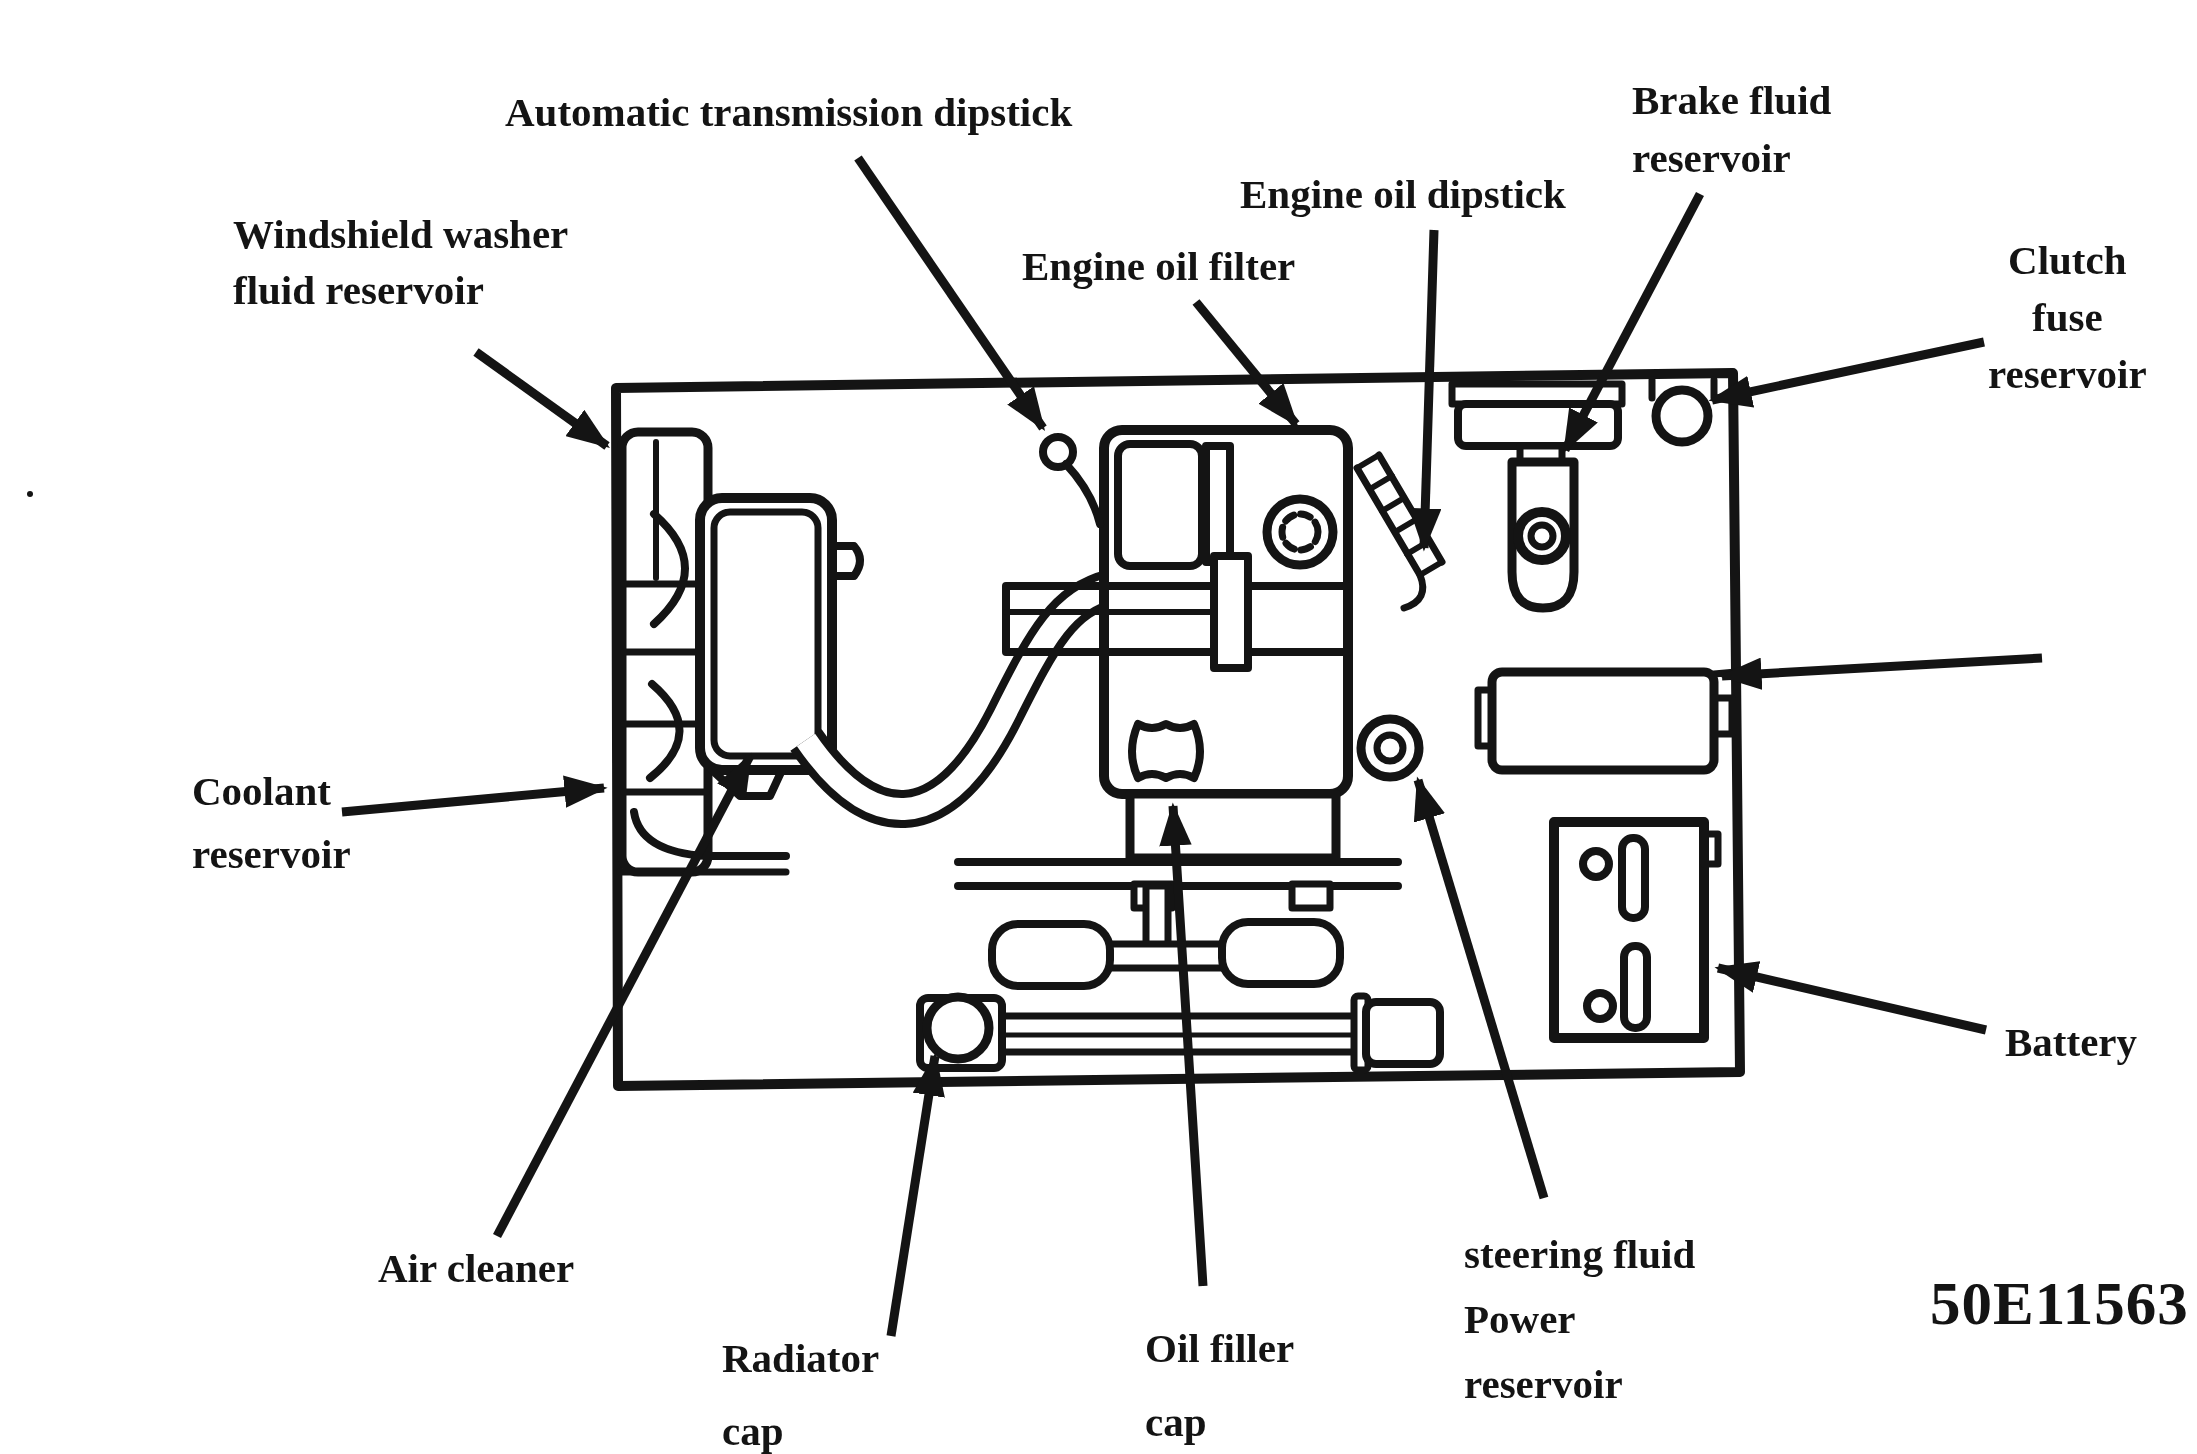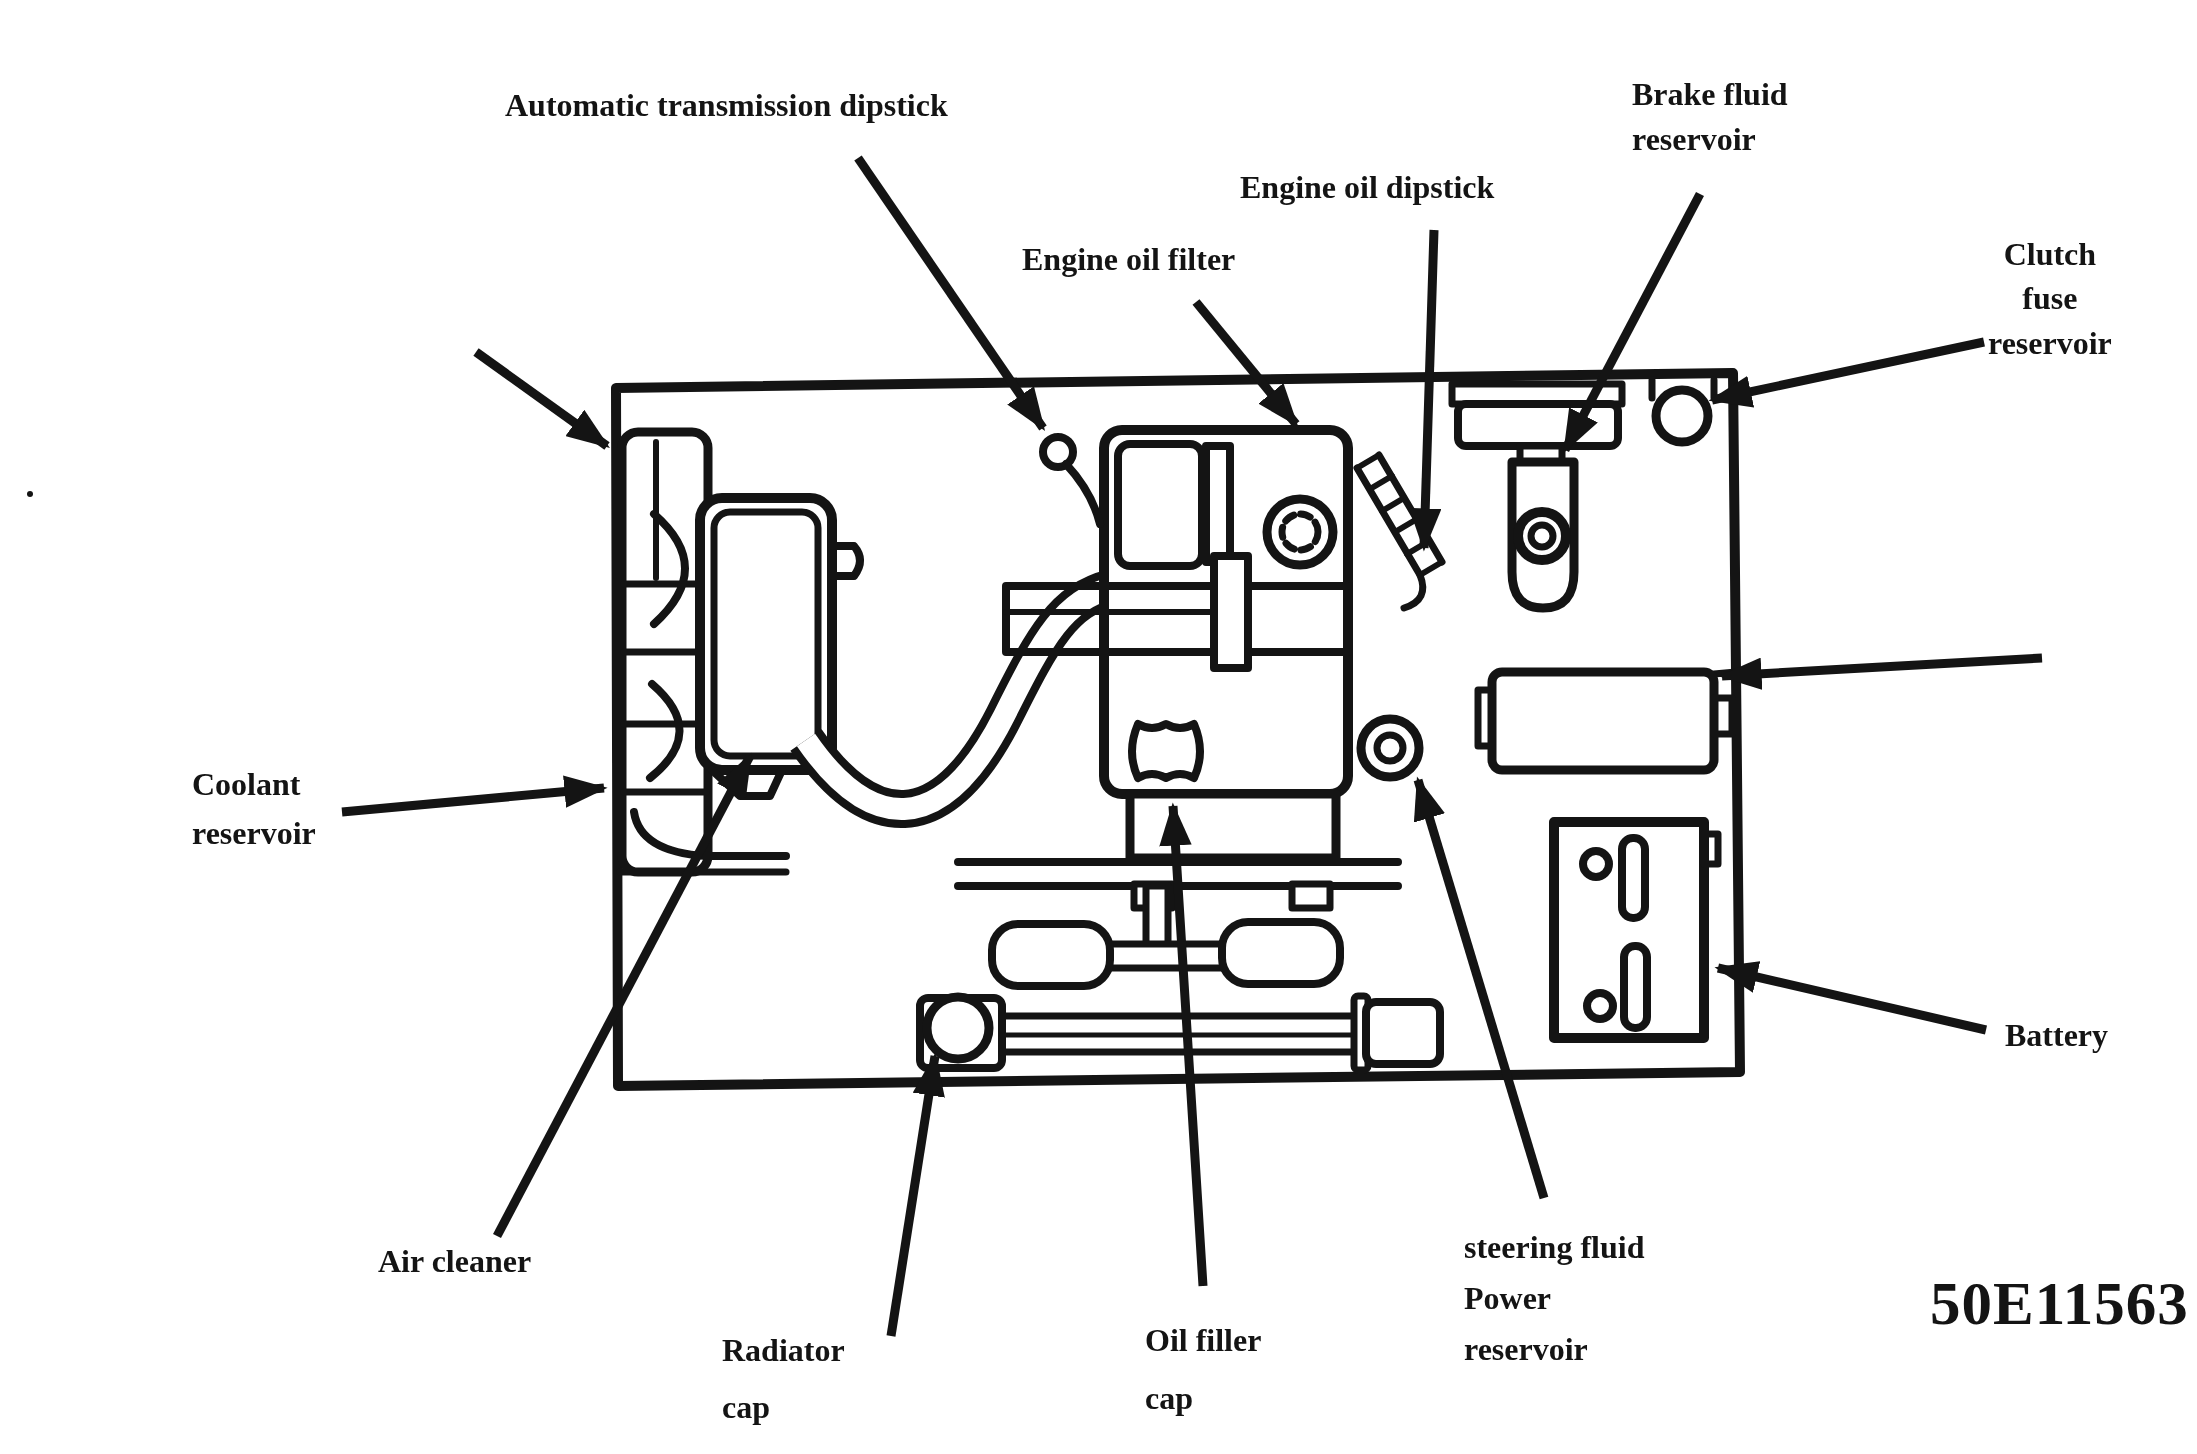--- a/index.html
+++ b/index.html
@@ -9,21 +9,21 @@
     background:var(--paper); overflow:hidden;
     font-family:"Liberation Serif", serif;
   }
   #art { position:absolute; left:0; top:0; color:var(--ink); }
   .s  { stroke:var(--ink); fill:none; stroke-linecap:round; stroke-linejoin:round; }
   .sf { stroke:var(--ink); fill:var(--paper); stroke-linecap:round; stroke-linejoin:round; }
   .f  { fill:var(--ink); stroke:none; }
   .arrow { stroke:var(--ink); fill:none; stroke-width:9; stroke-linecap:butt; }
   .lbl {
     position:absolute; color:var(--ink);
-    font-weight:700; font-size:32px; line-height:1.37; white-space:nowrap;
+    font-weight:700; font-size:41px; line-height:1.37; white-space:nowrap;
   }
   .lbl .ln { display:block; }
   .lbl-brake    { line-height:1.41; }
   .lbl-clutch   { line-height:1.39; }
   .lbl-fuse     { line-height:1.24; }
   .lbl-coolant  { line-height:1.54; }
   .lbl-radiator { line-height:1.78; }
   .lbl-oil      { line-height:1.80; }
   .lbl-power    { line-height:1.59; }
   .lbl-code     { font-size:61px; letter-spacing:1px; }
@@ -168,20 +168,24 @@
       <path class="arrow" marker-end="url(#ah)" d="M 1203 1286 L 1173 806"></path>
       <path class="arrow" marker-end="url(#ah)" d="M 1544 1198 L 1418 780"></path>
       <path class="arrow" marker-end="url(#ah)" d="M 1986 1030 L 1718 968"></path>
     </g>
   </svg>
 
   <div class="lbl" style="left:505px; top:84px;">
     <span class="ln">Automatic transmission dipstick</span>
   </div>
 
+  <div class="lbl" style="left:233px; top:206px;">
+    <span class="ln">Windshield washer</span>
+    <span class="ln">fluid reservoir</span>
+  </div>
 
   <div class="lbl" style="left:1022px; top:238px;">
     <span class="ln">Engine oil filter</span>
   </div>
 
   <div class="lbl" style="left:1240px; top:166px;">
     <span class="ln">Engine oil dipstick</span>
   </div>
 
   <div class="lbl lbl-brake" style="left:1632px; top:72px;">

